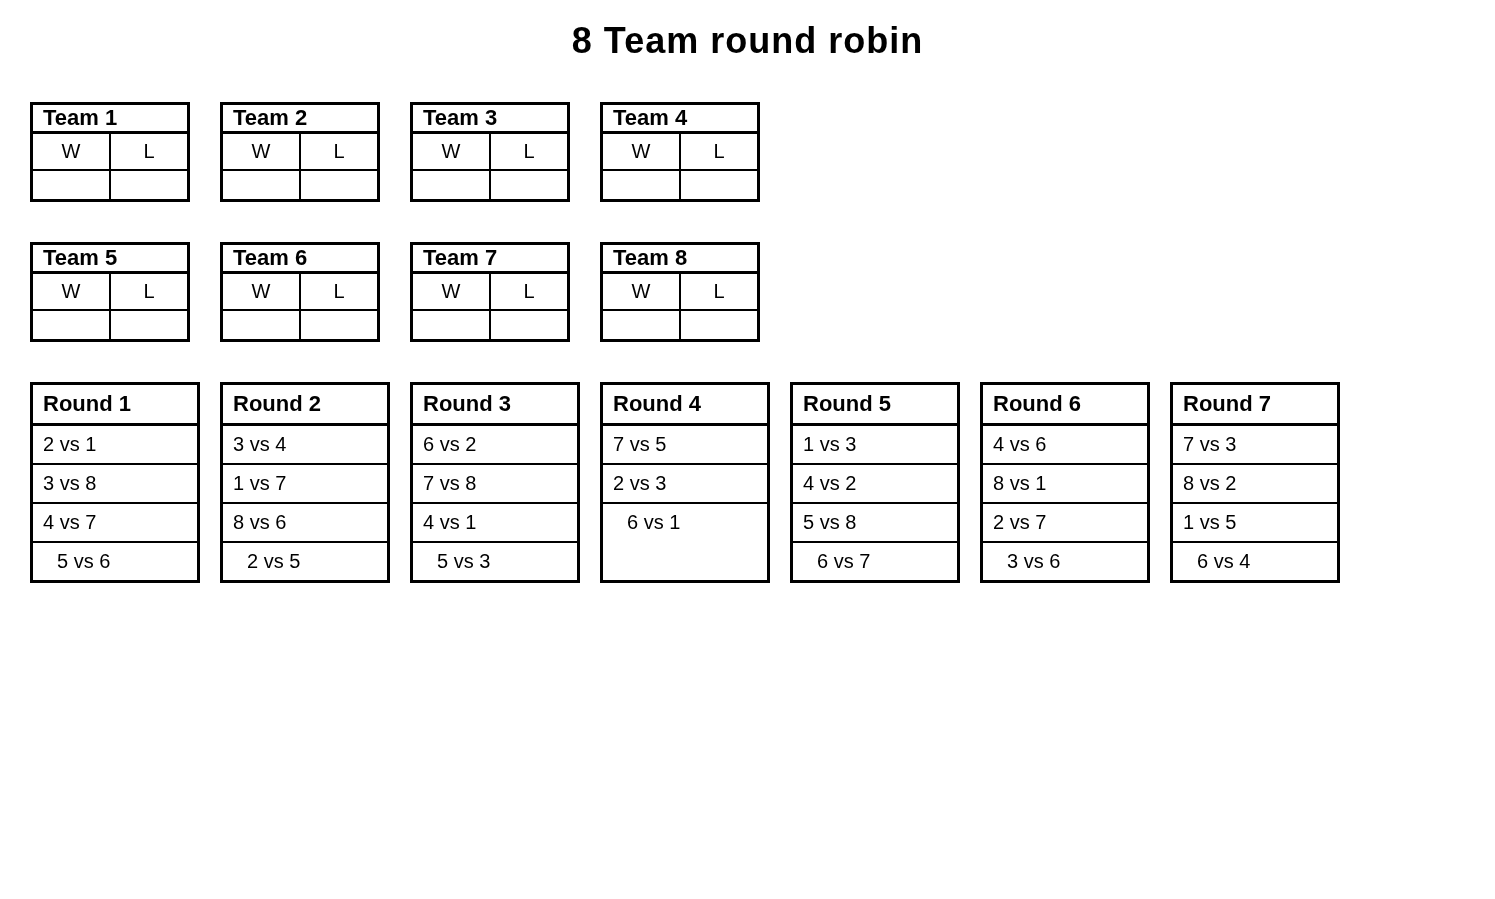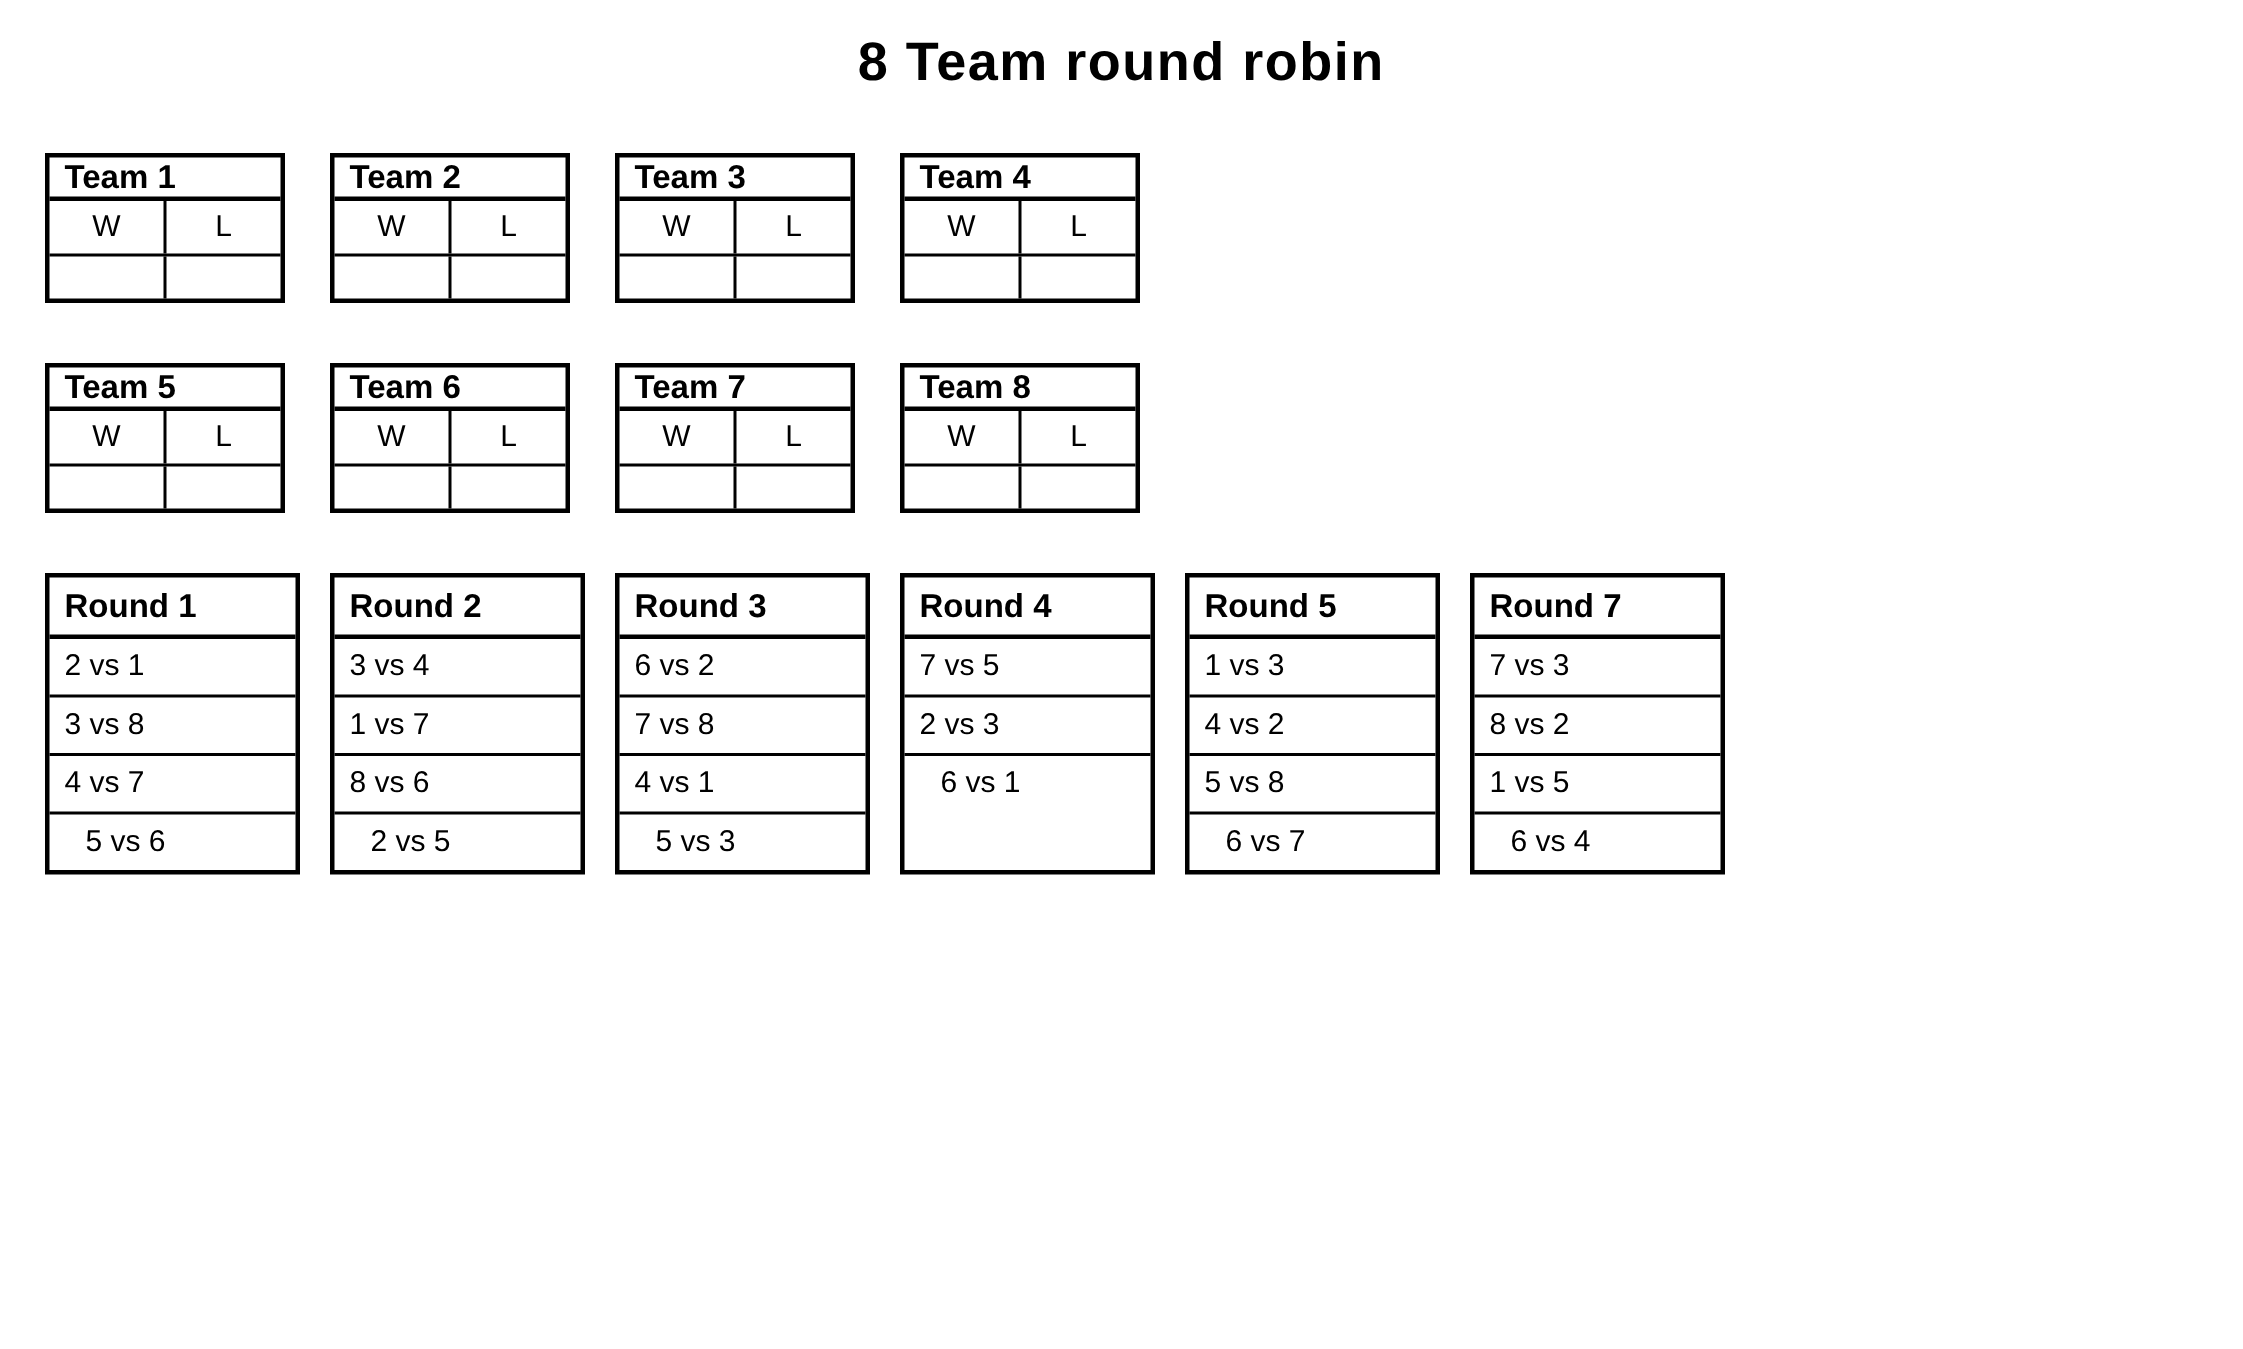--- a/index.html
+++ b/index.html
@@ -213,19 +213,26 @@
       <div class="match-row">6 vs 1</div>
     </div>
     <div class="round-table">
       <div class="round-header">Round 5</div>
       <div class="match-row">1 vs 3</div>
       <div class="match-row">4 vs 2</div>
       <div class="match-row">5 vs 8</div>
       <div class="match-row">6 vs 7</div>
     </div>
     <div class="round-table">
+      <div class="round-header">Round 6</div>
+      <div class="match-row">4 vs 6</div>
+      <div class="match-row">8 vs 1</div>
+      <div class="match-row">2 vs 7</div>
+      <div class="match-row">3 vs 6</div>
+    </div>
+    <div class="round-table">
       <div class="round-header">Round 7</div>
       <div class="match-row">7 vs 3</div>
       <div class="match-row">8 vs 2</div>
       <div class="match-row">1 vs 5</div>
       <div class="match-row">6 vs 4</div>
     </div>
   </div>
 
 </body></html>

